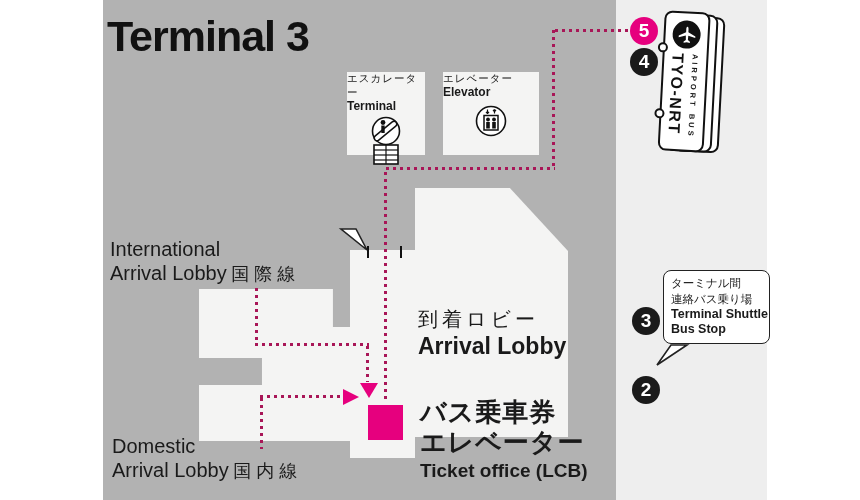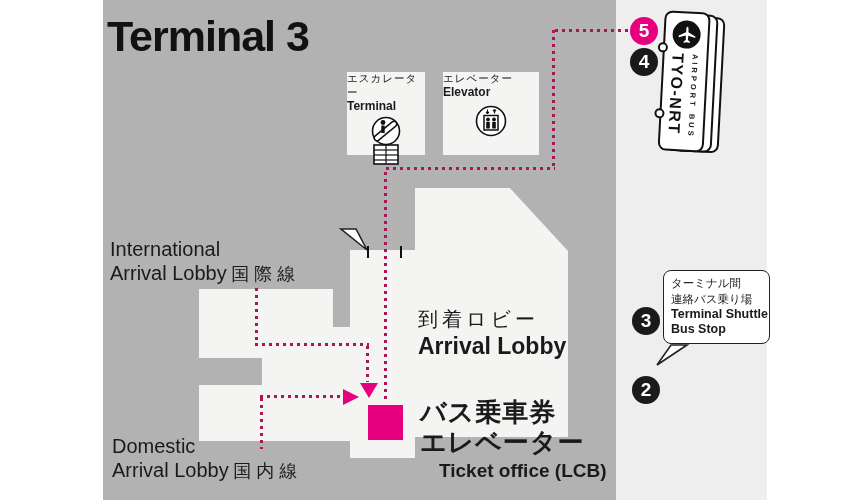--- a/index.html
+++ b/index.html
@@ -52,21 +52,21 @@
   .lbl-big2 .jp{font-size:18px;font-weight:normal;letter-spacing:5px;}
   .intl{left:110px;top:238px;}
   .dom{left:112px;top:435px;}
 
   .arrival{left:418px;top:306px;line-height:1.3;}
   .arrival .jp{font-size:20px;letter-spacing:4px;display:block;}
   .arrival .en{font-size:23px;font-weight:bold;display:block;}
 
   .ticket-label{left:420px;top:397px;z-index:6;line-height:1.16;}
   .ticket-label .jp{font-size:26px;font-weight:bold;display:block;letter-spacing:1px;}
-  .ticket-label .en{font-size:19px;font-weight:bold;display:block;margin-top:3px;margin-left:19px;}
+  .ticket-label .en{font-size:19px;font-weight:bold;display:block;margin-top:3px;}
 
   .stop{width:28px;height:28px;border-radius:50%;background:var(--ink);color:#fff;
     display:flex;align-items:center;justify-content:center;font-size:19px;font-weight:bold;z-index:7;}
   .stop.magenta{background:var(--magenta);}
   .stop5{left:630px;top:17px;}
   .stop4{left:630px;top:48px;}
   .stop3{left:632px;top:307px;}
   .stop2{left:632px;top:376px;}
 
   .bus-sign{left:661px;top:10px;width:66px;height:150px;transform:rotate(3deg);z-index:6;}

